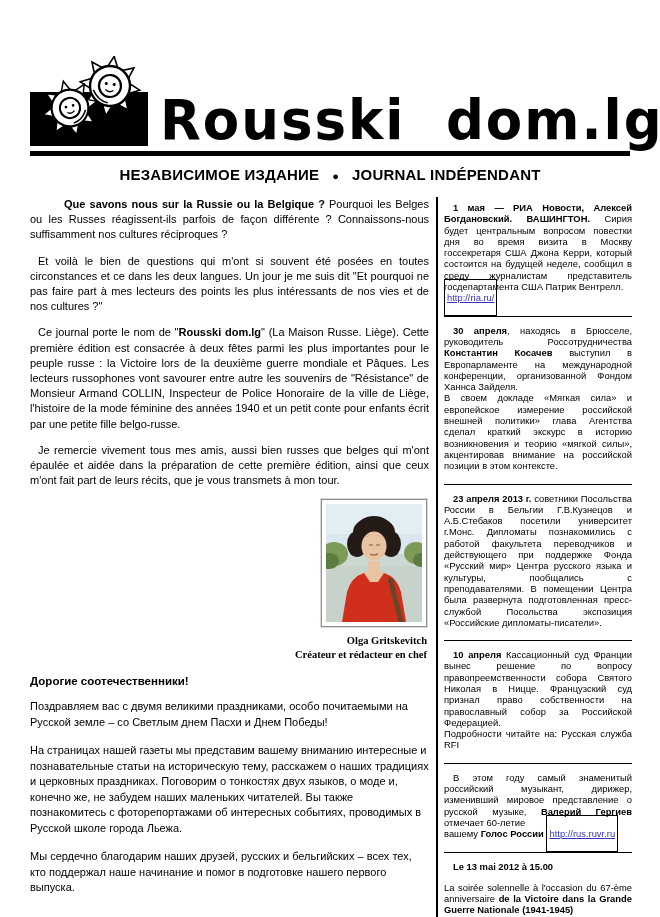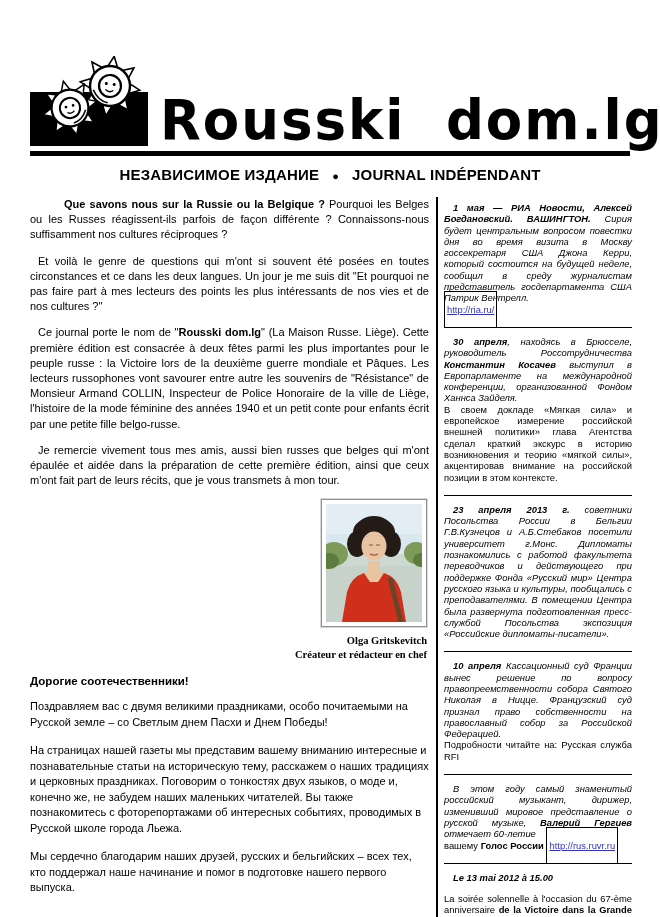--- a/index.html
+++ b/index.html
@@ -49,21 +49,21 @@
   }
   .greeting-title { margin:14px 0 12px; font-size:11.5px; font-weight:bold; }
   [data-name="russian-paragraphs"] p {
     margin:0 0 13px; font-size:11px; line-height:15.5px; text-align:left;
   }
   
   .news-item { padding:5px 0 8px; }
   .news-item p {
     margin:0; font-size:9.4px; line-height:11.3px; text-align:justify;
   }
-  .news-item p:first-child { text-indent:9px;font-style:italic; }
+  .news-item p:first-child { text-indent:9px; }
   .news-item p.mb { margin-bottom:10px; }
   .news-link {
     color:#3333bb; text-decoration:underline; cursor:pointer; white-space:nowrap;
   }
   .news-link.boxed { border:1px solid #000; padding:12px 2px; }
   .news-sep { border:none; border-top:1.6px solid #000; margin:4px 0 3px; }
 </style>
 </head>
 <body>
 
@@ -122,21 +122,21 @@
       <span class="bullet" data-name="bullet-icon">●</span>
       <span data-name="tagline-french">JOURNAL INDÉPENDANT</span>
     </div>
   </header>
 
   <main class="content" data-name="content">
 
     <section class="col-left" data-name="editorial-column">
       <div data-name="french-paragraphs" id="french-paragraphs">
           <p data-name="paragraph" style="text-indent: 34px;"><span class="b" data-name="text-segment">Que savons nous sur la Russie ou la Belgique ? </span><span data-name="text-segment">Pourquoi les Belges ou les Russes réagissent-ils parfois de façon différente ? Connaissons-nous suffisamment nos cultures réciproques ?</span></p>
-          <p data-name="paragraph" style="text-indent: 8px;"><span data-name="text-segment">Et voilà le genre de questions qui m'ont si souvent été posées en toutes circonstances et ce dans les deux langues. Un jour je me suis dit "Et pourquoi ne pas faire part à mes lecteurs des points les plus intéressants de nos vies et de nos cultures ?"</span></p>
+          <p data-name="paragraph" style="text-indent: 8px;"><span data-name="text-segment">Et voilà le bien de questions qui m'ont si souvent été posées en toutes circonstances et ce dans les deux langues. Un jour je me suis dit "Et pourquoi ne pas faire part à mes lecteurs des points les plus intéressants de nos vies et de nos cultures ?"</span></p>
           <p data-name="paragraph" style="text-indent: 8px;"><span data-name="text-segment">Ce journal porte le nom de "</span><span class="b" data-name="text-segment">Rousski dom.lg</span><span data-name="text-segment">" (La Maison Russe. Liège). Cette première édition est consacrée à deux fêtes parmi les plus importantes pour le peuple russe : la Victoire lors de la deuxième guerre mondiale et Pâques. Les lecteurs russophones vont savourer entre autre les souvenirs de "Résistance" de Monsieur Armand COLLIN, Inspecteur de Police Honoraire de la ville de Liège, l'histoire de la mode féminine des années 1940 et un petit conte pour enfants écrit par une petite fille belgo-russe.</span></p>
           <p data-name="paragraph" style="text-indent: 8px;"><span data-name="text-segment">Je remercie vivement tous mes amis, aussi bien russes que belges qui m'ont épaulée et aidée dans la préparation de cette première édition, ainsi que ceux m'ont fait part de leurs récits, que je vous transmets à mon tour.</span></p>
         </div>
 
       <figure class="photo-fig" data-name="editor-photo-figure">
         <div class="photo-frame" data-name="editor-photo">
           <svg width="96" height="118" viewBox="0 0 96 118" xmlns="http://www.w3.org/2000/svg">
             <rect width="96" height="118" fill="#d9e7ef"></rect>
             <rect y="0" width="96" height="30" fill="#e3eef4"></rect>
             <rect y="50" width="96" height="14" fill="#ccd8d2"></rect>

